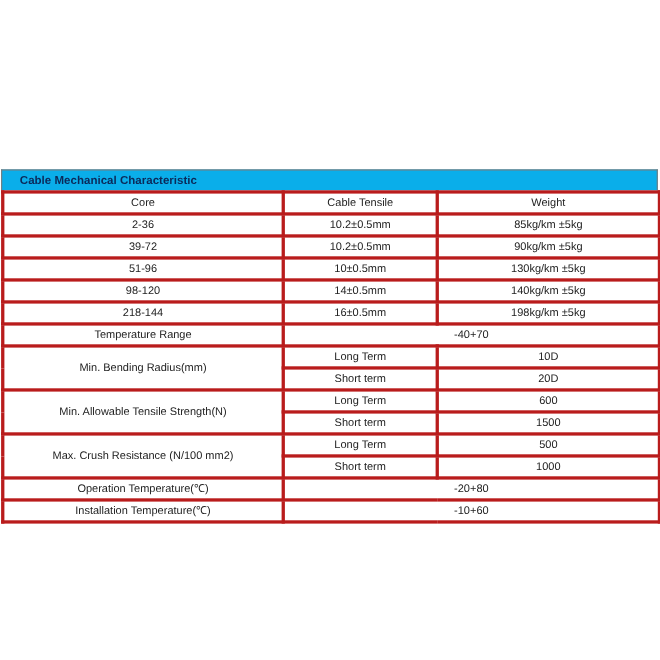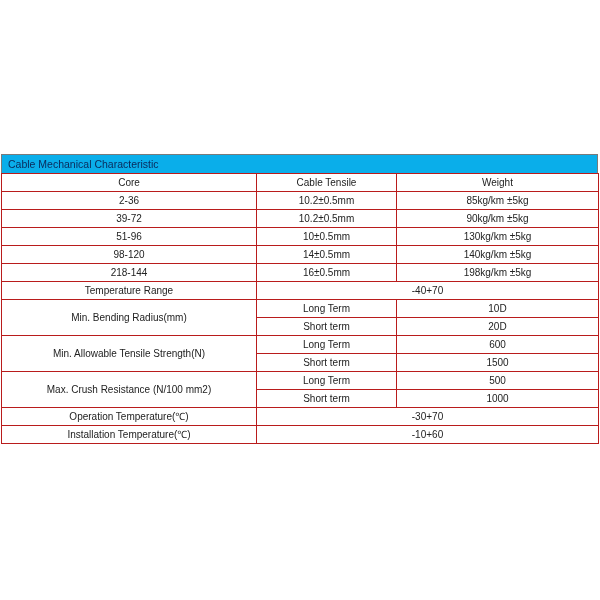--- a/index.html
+++ b/index.html
@@ -1,23 +1,23 @@
 <!DOCTYPE html>
 <html><head>
   <meta charset="utf-8">
   <style>
     html, body { margin: 0; padding: 0; background: #ffffff; }
     body { width: 600px; height: 600px; position: relative; overflow: hidden;
            font-family: "Liberation Sans", sans-serif; color: #222; }
     .wrap { position: absolute; left: 1px; top: 154px; width: 597px; }
     .title-bar { background: #0aaeea; height: 19px; line-height: 19px;
-                 font-weight: normal; font-size: 10.5px; color: #0b2a5a;
-                 padding-left: 6px; border: 1px solid #7a7a7a; border-bottom: none; box-sizing: border-box; }
+                 font-weight: bold; font-size: 10.5px; color: #0b2a5a;
+                 padding-left: 16px; border: 1px solid #7a7a7a; border-bottom: none; box-sizing: border-box; }
     table { border-collapse: collapse; width: 597px; table-layout: fixed; }
-    td { border: 1px solid #b91c1c; text-align: center; font-size: 10px;
+    td { border: 3px solid #b91c1c; text-align: center; font-size: 10px;
          height: 17px; padding: 0; line-height: 17px; color: #222; }
     col.c1 { width: 255px; }
     col.c2 { width: 140px; }
     col.c3 { width: 202px; }
   </style>
 </head>
 <body>
 
 <div class="wrap">
   <div class="title-bar">Cable Mechanical Characteristic</div>
@@ -84,21 +84,21 @@
       <td rowspan="2">Max. Crush Resistance (N/100 mm2)</td>
       <td>Long Term</td>
       <td>500</td>
     </tr>
     <tr>
       <td>Short term</td>
       <td>1000</td>
     </tr>
     <tr>
       <td>Operation Temperature(℃)</td>
-      <td colspan="2">-30+70</td>
+      <td colspan="2">-20+80</td>
     </tr>
     <tr>
       <td>Installation Temperature(℃)</td>
       <td colspan="2">-10+60</td>
     </tr>
   </tbody>
     </table>
 </div>
 
 </body></html>

